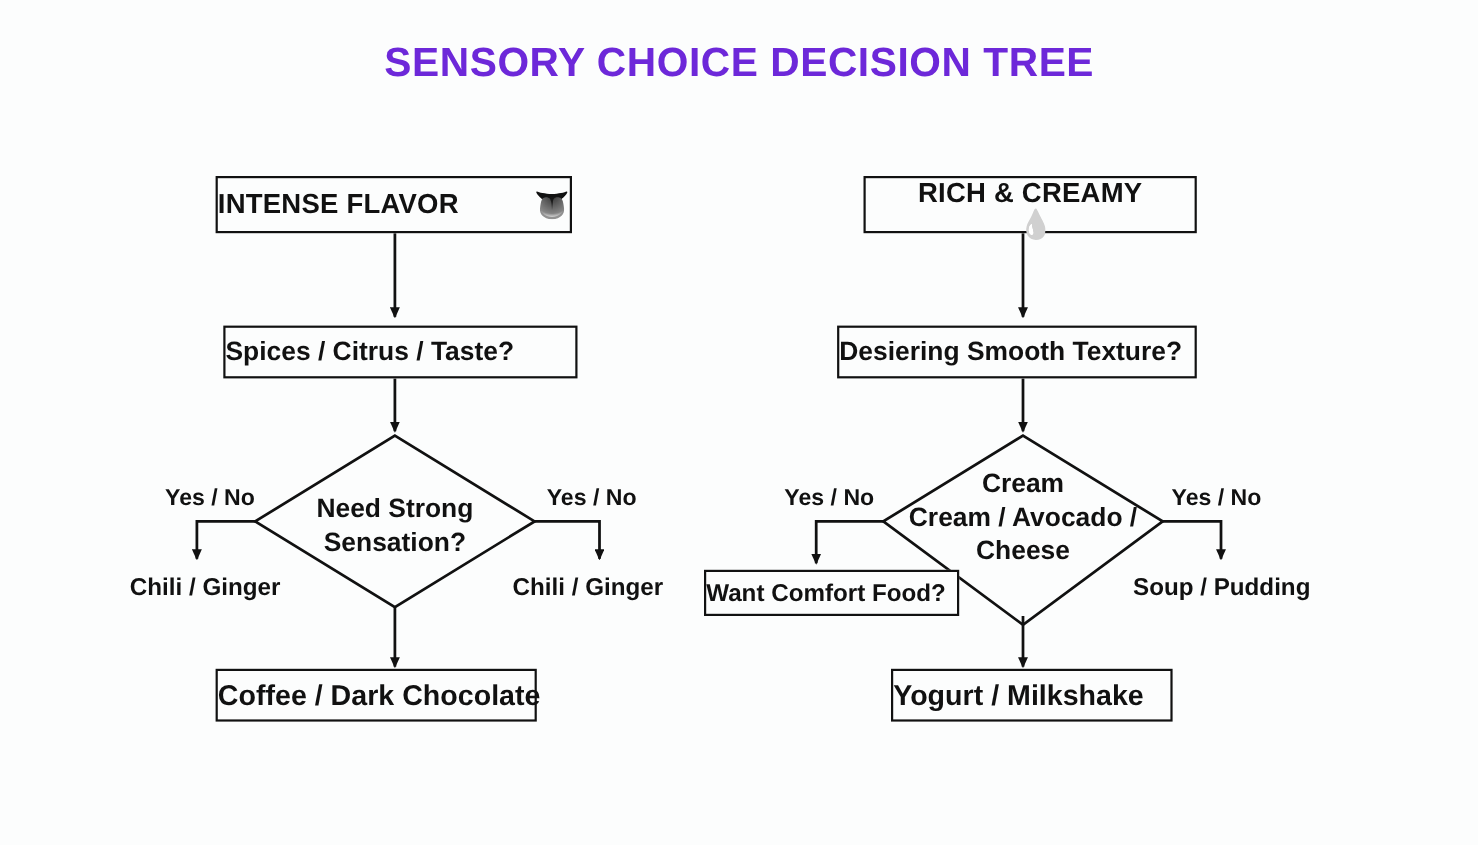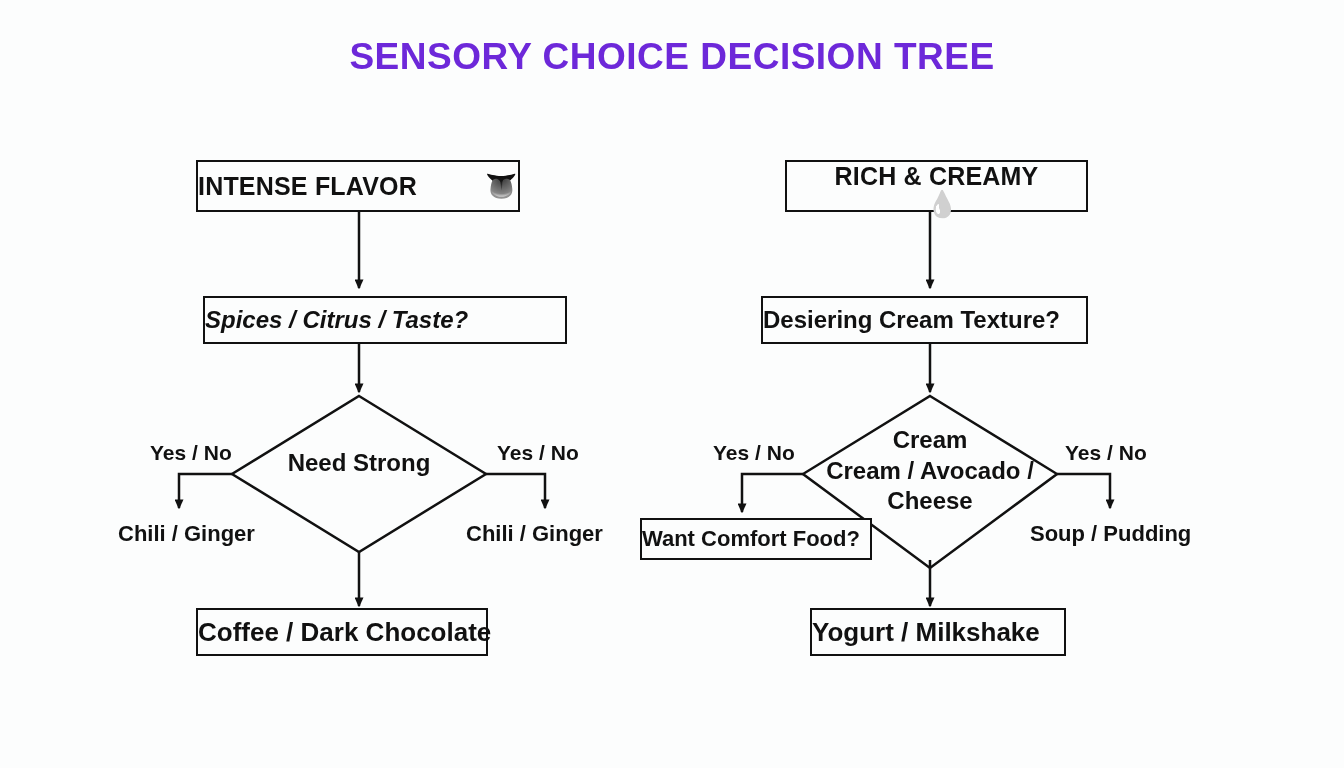--- a/index.html
+++ b/index.html
@@ -128,47 +128,48 @@
     <polyline points="803,474 742,474 742,512" fill="none" stroke="#111111" stroke-width="2.5" marker-end="url(#arrowhead)"></polyline>
     <polyline points="1057,474 1110,474 1110,508" fill="none" stroke="#111111" stroke-width="2.5" marker-end="url(#arrowhead)"></polyline>
     <line x1="930" y1="560" x2="930" y2="606" stroke="#111111" stroke-width="2.5" marker-end="url(#arrowhead)"></line>
   </svg>
 
   <div class="node-box header-box" style="left:196px; top:160px; width:324px; height:52px;">
     <span class="node-label">INTENSE FLAVOR</span>
     <span class="icon-glyph">👅</span>
   </div>
 
-  <div class="node-box question-box" style="left:203px; top:296px; width:364px; height:48px;font-style:italic;">
+  <div class="node-box question-box" style="left:203px; top:296px; width:322px; height:48px;">
     <span class="node-label">Spices / Citrus / Taste?</span>
   </div>
 
   <div class="diamond-text" style="left:244px; top:448px; width:230px;">
     <div>Need Strong</div>
+    <div>Sensation?</div>
   </div>
 
   <div class="free-label edge-label" style="left:150px; top:441px;">Yes / No</div>
 
   <div class="free-label leaf-label" style="left:118px; top:521px;">Chili / Ginger</div>
 
   <div class="free-label edge-label" style="left:497px; top:441px;">Yes / No</div>
 
   <div class="free-label leaf-label" style="left:466px; top:521px;">Chili / Ginger</div>
 
   <div class="node-box result-box" style="left:196px; top:608px; width:292px; height:48px;">
     <span class="node-label">Coffee / Dark Chocolate</span>
   </div>
 
   <div class="node-box header-box" style="left:785px; top:160px; width:303px; height:52px;flex-direction:column;">
     <span class="node-label">RICH &amp; CREAMY</span>
     <span class="icon-glyph">💧</span>
   </div>
 
   <div class="node-box question-box" style="left:761px; top:296px; width:327px; height:48px;">
-    <span class="node-label">Desiering Cream Texture?</span>
+    <span class="node-label">Desiering Smooth Texture?</span>
   </div>
 
   <div class="diamond-text" style="left:815px; top:425px; width:230px;">
     <div>Cream</div>
     <div>Cream / Avocado /</div>
     <div>Cheese</div>
   </div>
 
   <div class="free-label edge-label" style="left:713px; top:441px;">Yes / No</div>
 

